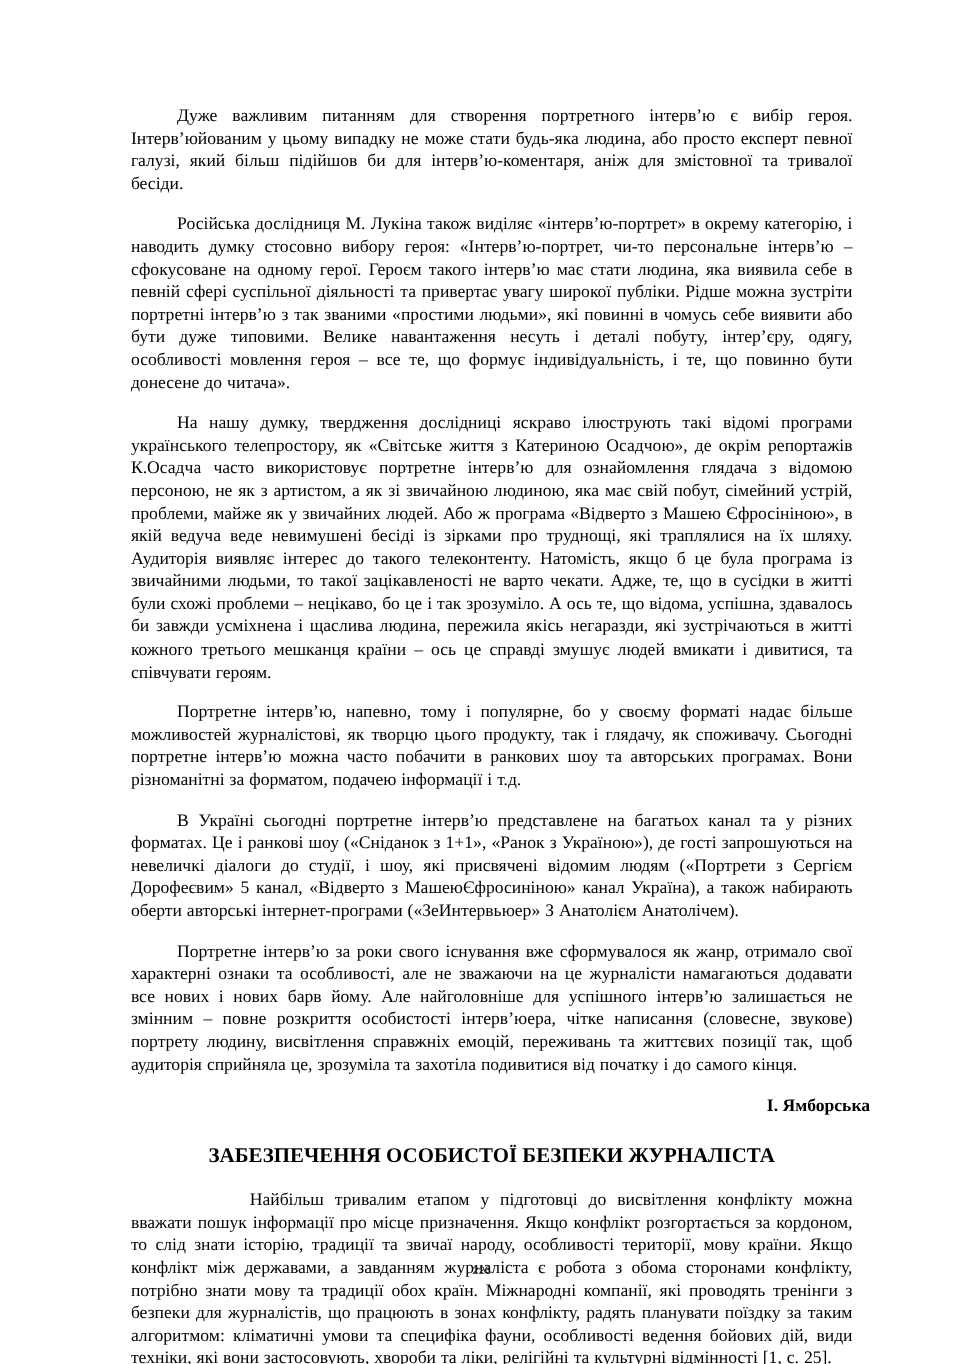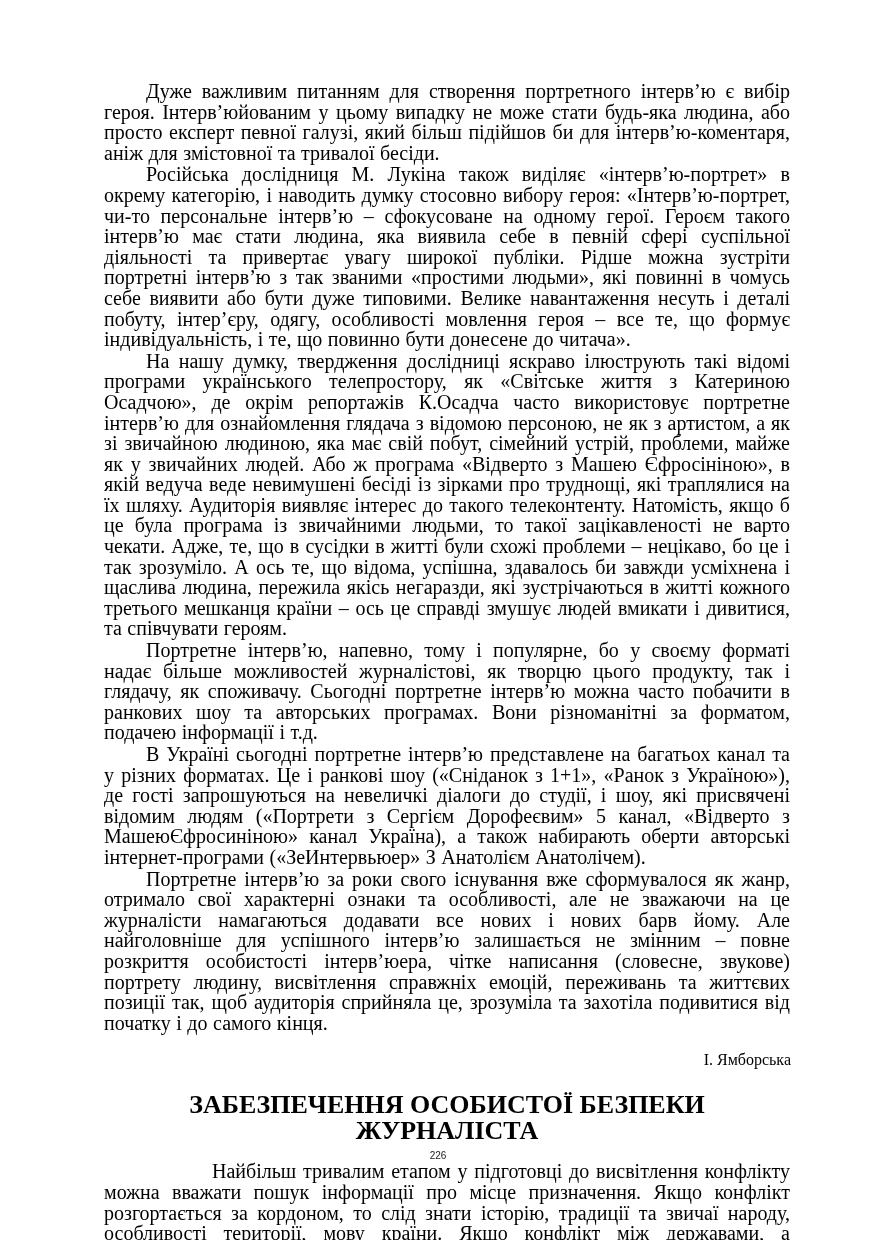--- a/index.html
+++ b/index.html
@@ -16,43 +16,43 @@
     font-family: "Liberation Serif", "DejaVu Serif", serif;
     overflow: hidden;
   }
   .content {
     position: absolute;
     left: 103px;
     top: 80px;
     width: 688px;
   }
   .body-text p {
-    margin: 1px;
-    font-size: 20px;
+    margin: 16px;
+    font-size: 16px;
     line-height: 20.6px;
     text-align: justify;
     text-indent: 42px;
     word-spacing: 0.5px;
   }
   .author-block {
     margin-top: 16px;
     text-align: right;
     font-size: 16px;
     line-height: 21px;
   }
   .author-name {
-    font-weight: normal;
+    font-weight: bold;
   }
   .supervisor-line {
     font-style: italic;
   }
   .article-title {
     margin: 22px 0 0 0;
     text-align: center;
-    font-size: 26px;
+    font-size: 19px;
     line-height: 26px;
     font-weight: bold;
   }
   .article-title .title-line {
     display: block;
   }
   .second-article {
     margin-top: 17px;
   }
   .second-article p {

